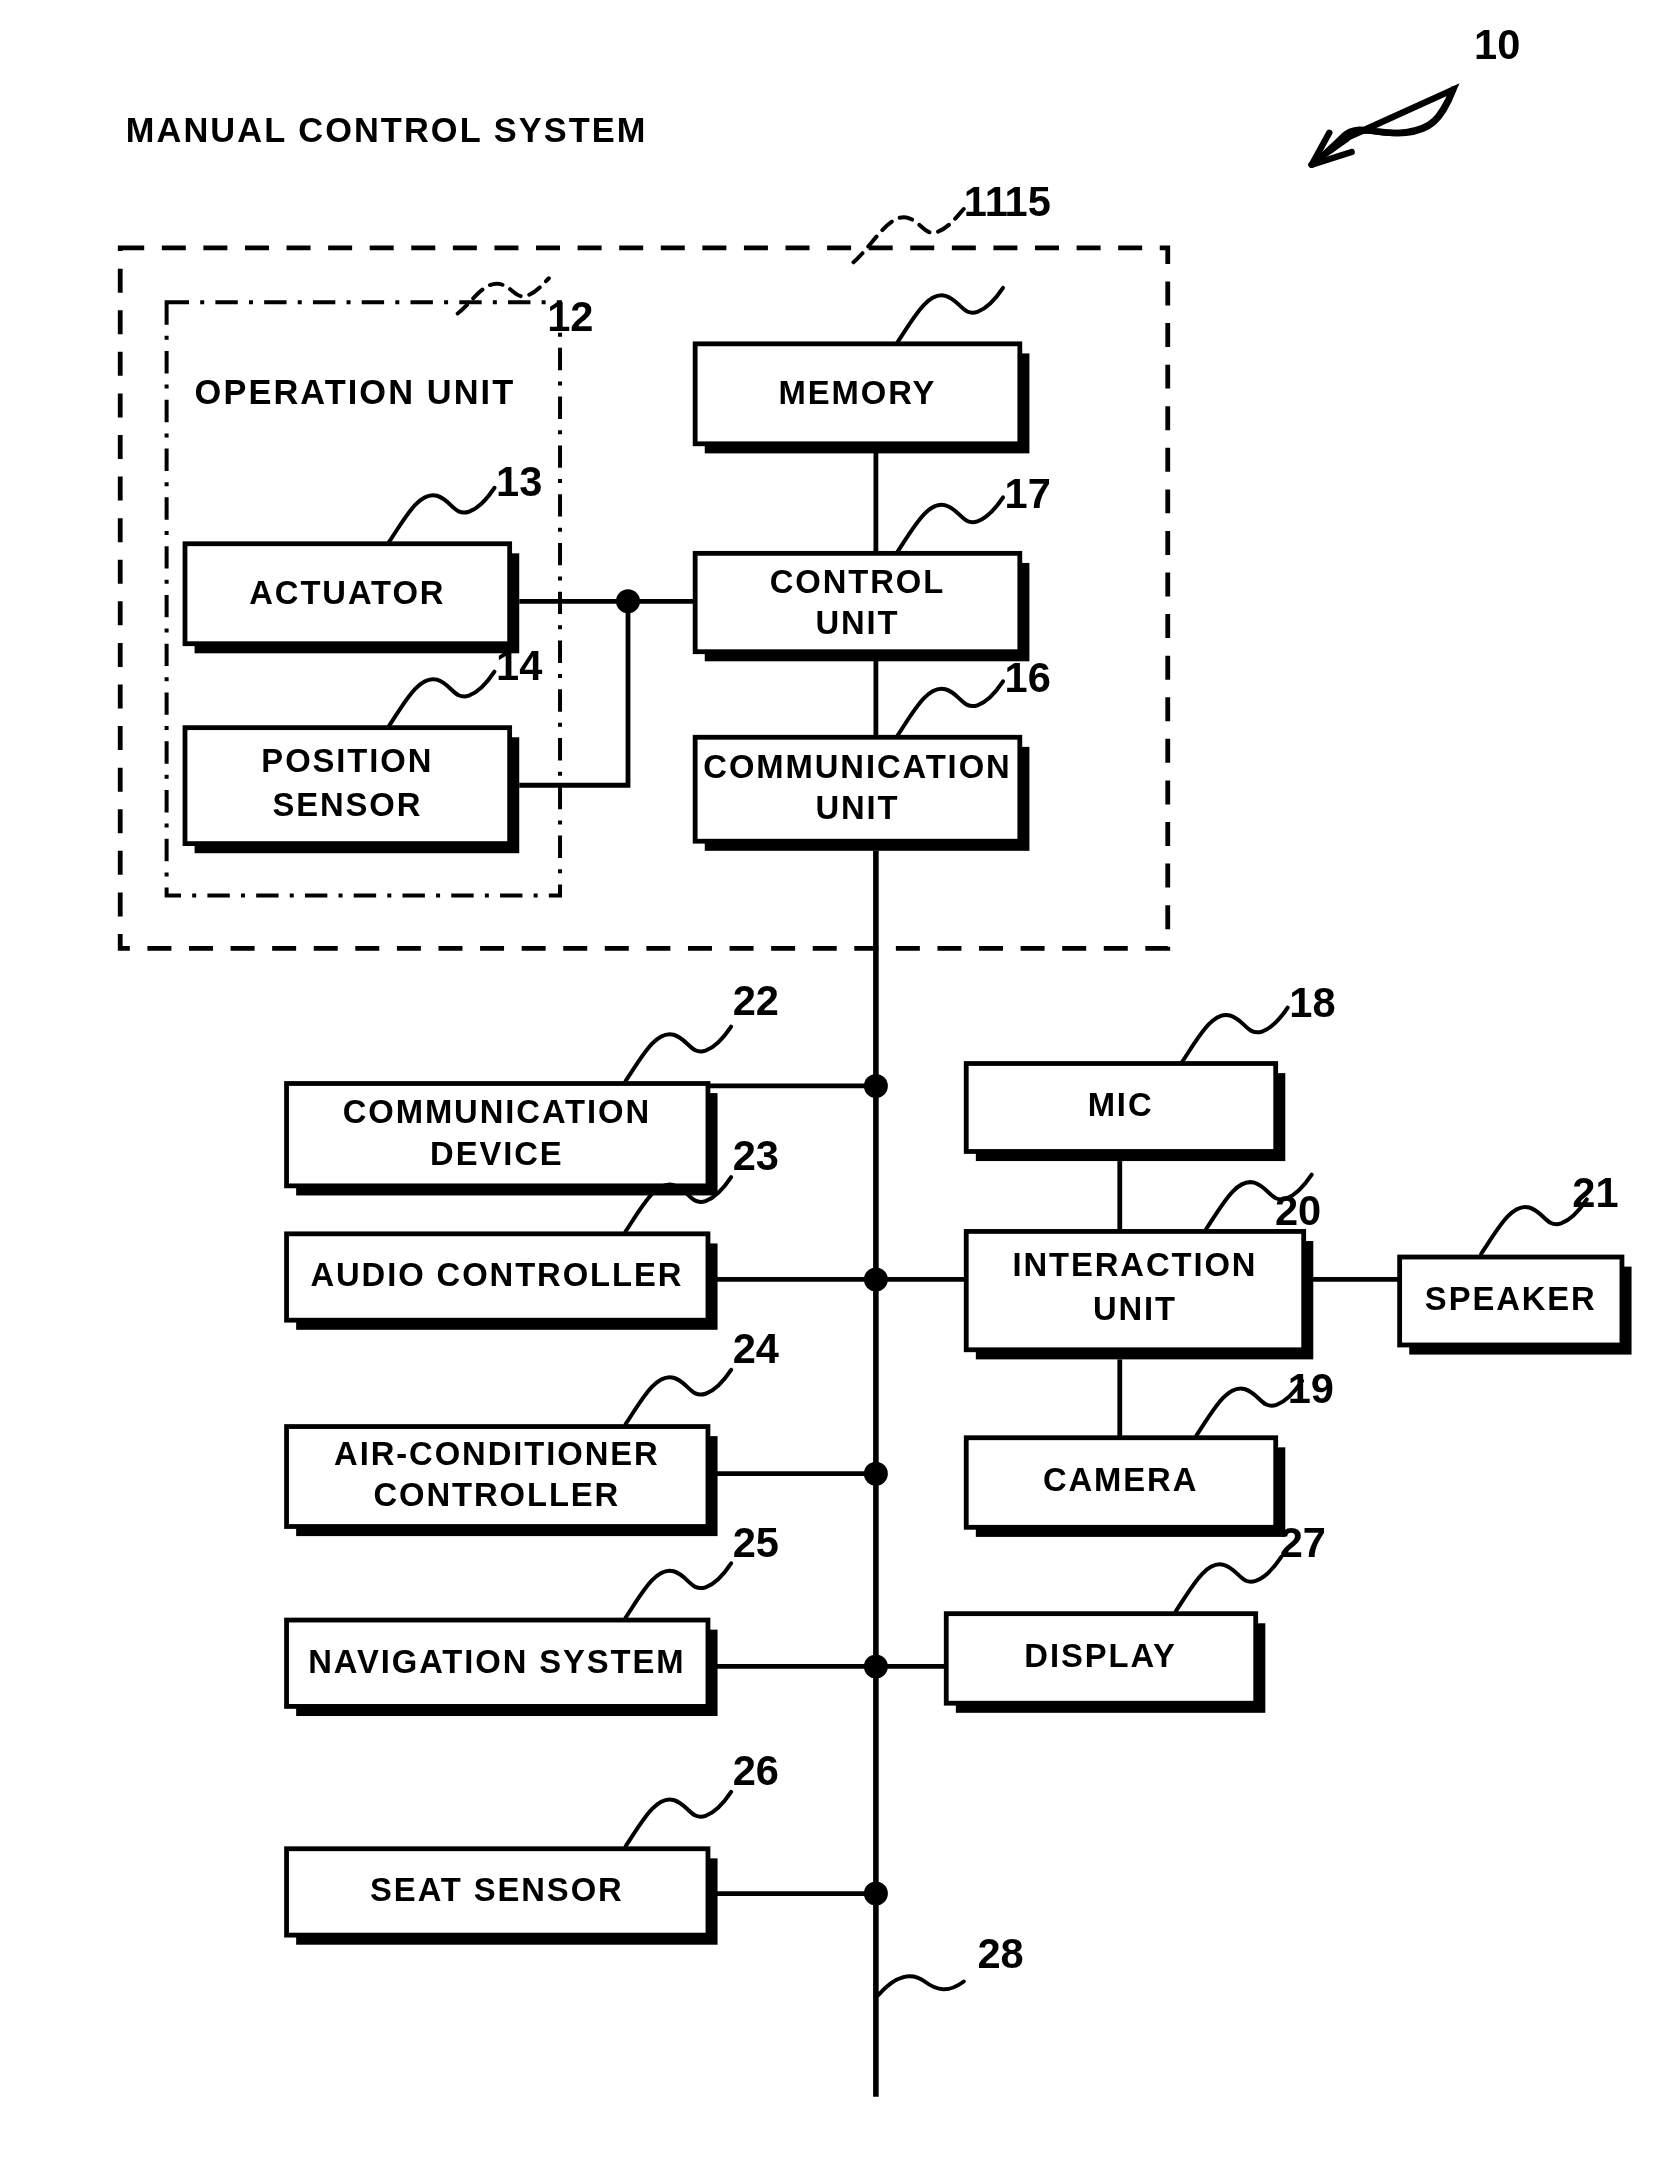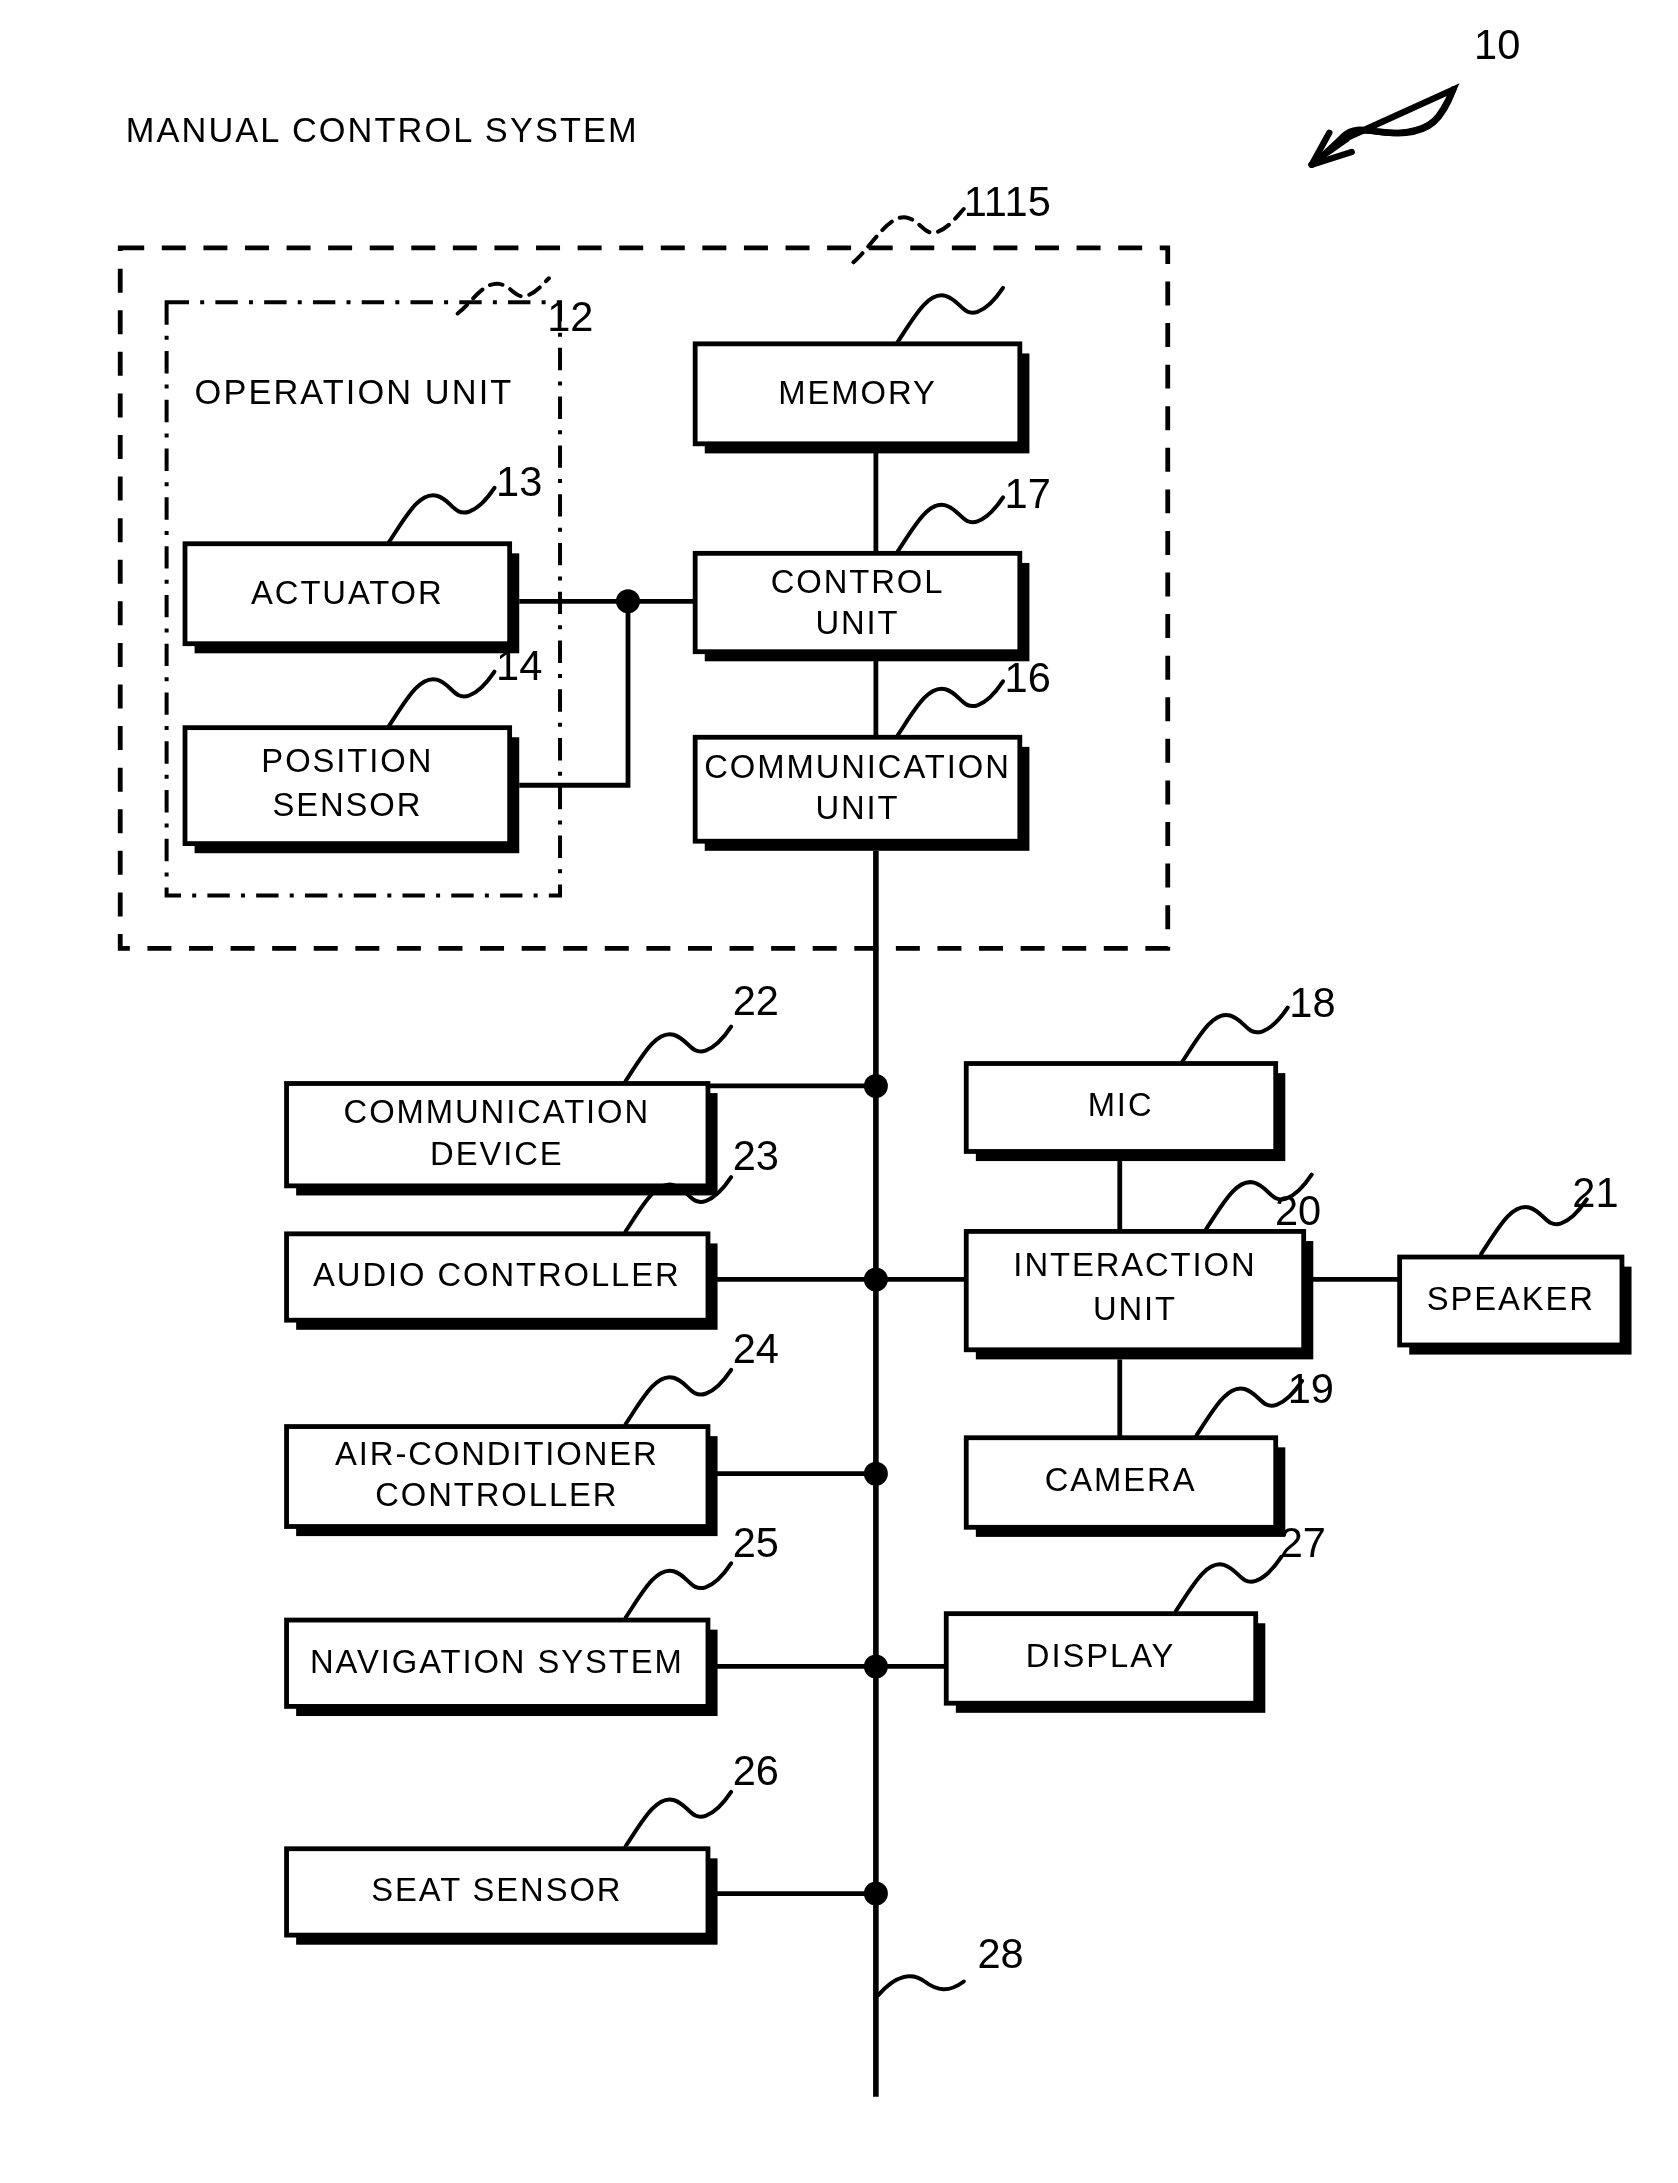--- a/index.html
+++ b/index.html
@@ -7,20 +7,21 @@
     padding: 0;
     background: #ffffff;
   }
   #figure-root {
     position: relative;
     width: 1645px;
     height: 2183px;
     background: #ffffff;
     font-family: "Liberation Sans", sans-serif;
     overflow: hidden;
+    font-weight: bold;
   }
   svg#figure-canvas {
     position: absolute;
     top: 0; left: 0;
     width: 1679px;
     height: 2183px;
     display: block;
   }
   .box-rect {
     fill: #ffffff;

